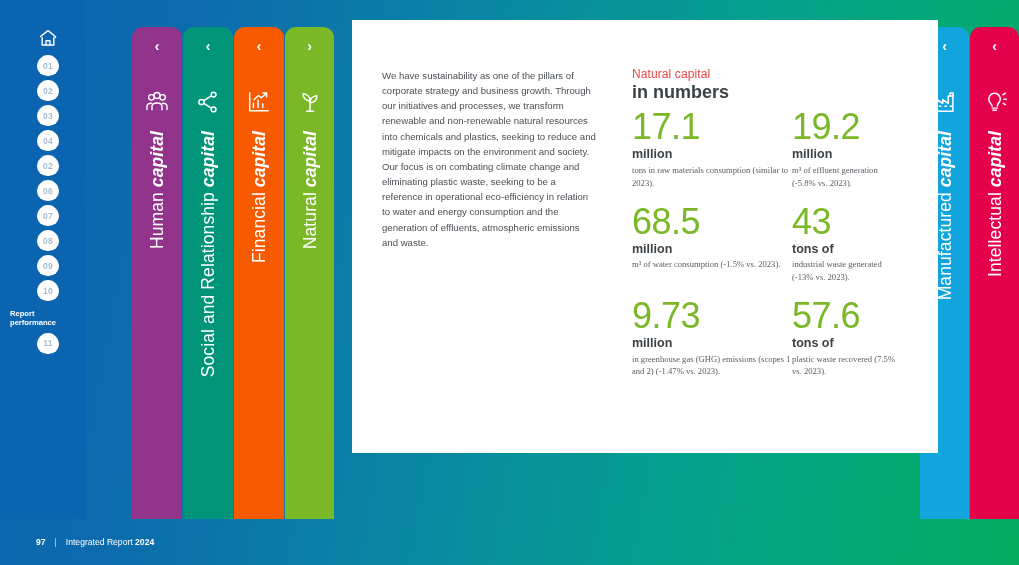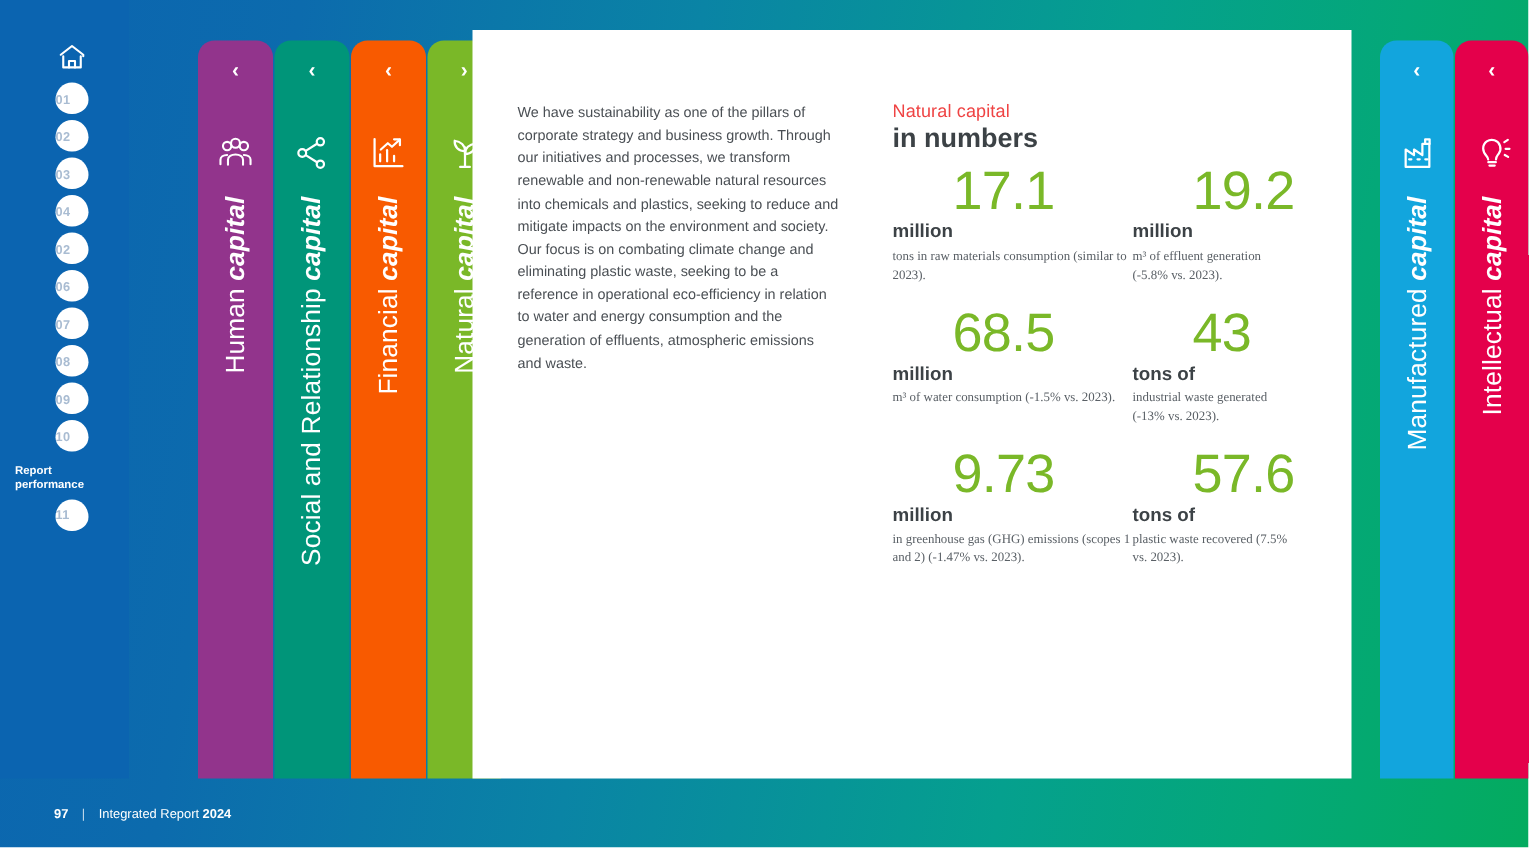--- a/index.html
+++ b/index.html
@@ -24,21 +24,21 @@
   .rail-inner {
     position: absolute; left: 28px; top: 28px;
     display: flex; flex-direction: column; align-items: center;
   }
   .home-icon { width: 22px; height: 20px; margin-bottom: 7px; display:block; }
   .num-chip {
     width: 22px; height: 21px;
     background: #ffffff;
     border-radius: 50% 50% 48% 48% / 55% 55% 45% 45%;
     margin-bottom: 4px;
-    display: flex; align-items: center; justify-content: flex-start;
+    display: flex; align-items: center; justify-content: center;
     font-size: 8.5px; letter-spacing: .2px;
     color: #a9bcd2; font-weight: 600;
   }
   .rail-label {
     color:#ffffff; font-size: 7.6px; font-weight: 700;
     line-height: 1.22; margin: 4px 0 5px 0; width: 58px;
     text-align:left; margin-left: -18px;
   }
 
   
@@ -69,34 +69,34 @@
     white-space: nowrap;
     font-size: 17.5px;
     letter-spacing: .1px;
   }
   .tab .tab-text > span { transform: rotate(180deg); display:inline-block; }
   .tab .tab-text i { font-style: italic; font-weight: 700; }
 
   
   .panel {
     position: absolute;
-    left: 315px; top: 20px;
-    width: 586px; height: 499px;
+    left: 352px; top: 20px;
+    width: 586px; height: 433px;
     background: #ffffff;
     z-index: 7;
   }
   .panel-body { position: absolute; left: 30px; top: 48px; width: 214px; }
   .para {
     font-size: 9.6px; line-height: 1.58; color: #4a4f54;
   }
   .stats { position: absolute; left: 280px; top: 48px; width: 270px; }
   .stats-h1 { font-size: 12px; color: #ef4444; line-height: 1.15; letter-spacing:.1px; }
   .stats-h2 { font-size: 18px; color: #3c4246; font-weight: 700; line-height: 1.2; margin-bottom: 6px;}
   .grid { display: grid; grid-template-columns: 160px 1fr; row-gap: 14px; }
-  .big { font-size: 36px; color: #7ab828; line-height: 1.0; letter-spacing: -0.5px; margin-left: 40px; }
+  .big { font-size: 36px; color: #7ab828; line-height: 1.0; letter-spacing: -0.5px; }
   .unit { font-size: 12.5px; color: #3c4246; font-weight: 700; line-height: 1.5; }
   .desc { font-size: 8.6px; color: #5a6066; line-height: 1.48; font-family: Liberation Serif, serif; }
 
   
   .footer {
     position: absolute; left: 36px; bottom: 18px;
     display: flex; align-items: center; gap: 9px;
     color: #ffffff; font-size: 8.6px; z-index: 8;
   }
   .footer .pg { font-weight: 700; }

